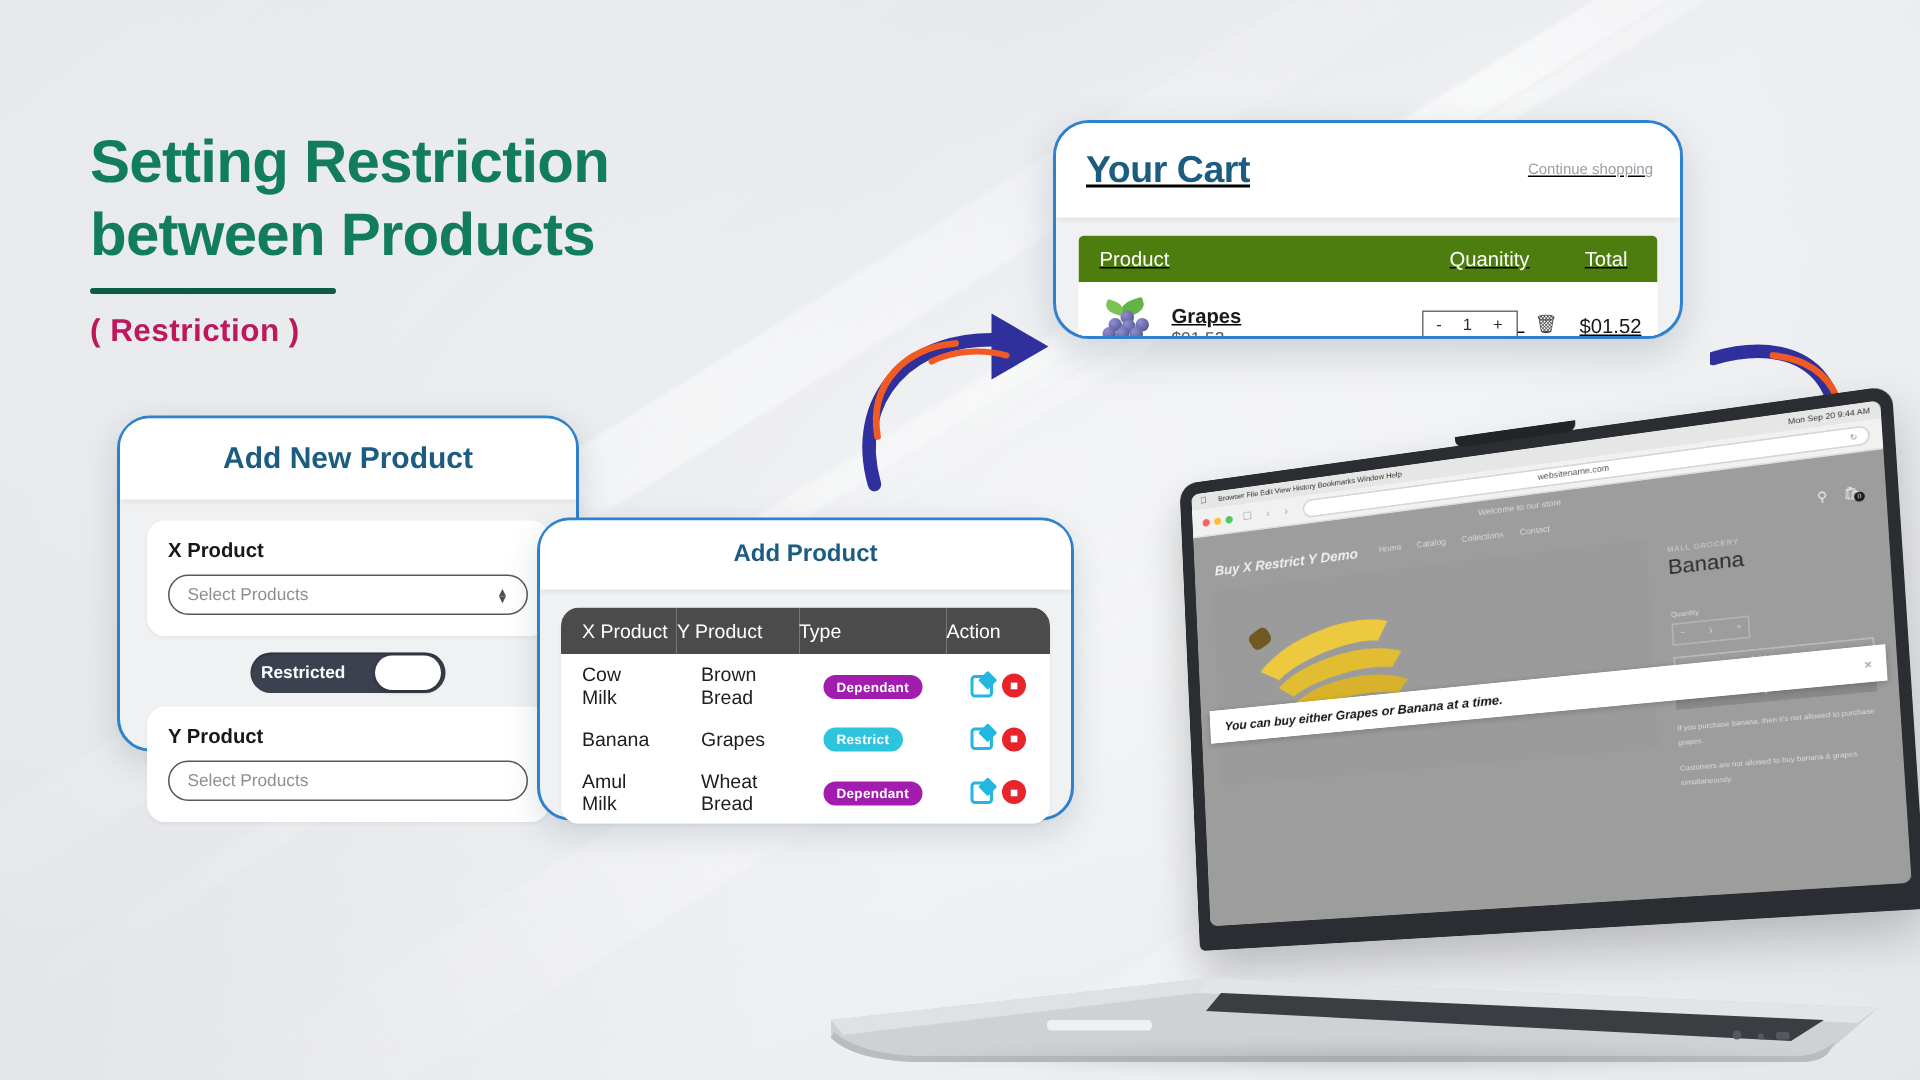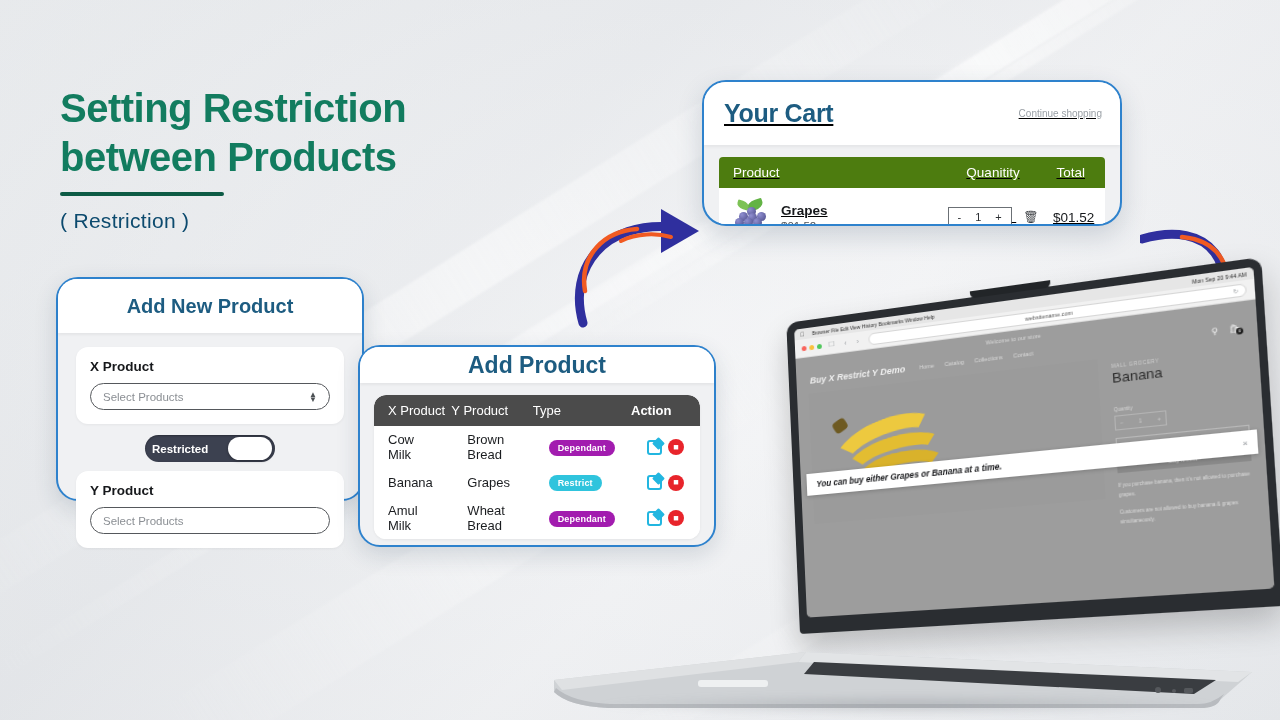--- a/index.html
+++ b/index.html
@@ -41,42 +41,42 @@
     font-weight: 800;
     line-height: 1.22;
     letter-spacing: -.5px;
   }
   #heading .rule {
     width: 164px; height: 4px; background: #0d5b45;
     margin-top: 10px; border-radius: 2px;
   }
   #heading .sub {
     margin-top: 13px;
-    font-size: 21px; color: #0c4a6e; font-weight: 400;
+    font-size: 21px; color: #be185d; font-weight: 700;
     letter-spacing: .3px;
   }
 
   
   .card-blue {
     position: absolute;
     background: #f0f1f3;
     border: 2.5px solid #2e82cd;
     border-radius: 22px;
     box-shadow: 0 8px 22px rgba(40,60,90,.16);
   }
   .card-head {
     background: #ffffff;
     border-radius: 19px 19px 0 0;
     display: flex; align-items: center; justify-content: center;
     color: #1d5c81; font-weight: 800;
     box-shadow: 0 2px 3px rgba(0,0,0,.05);
   }
 
   
-  #anp { left: 56px; top: 277px; width: 308px; height: 224px; }
+  #anp { left: 78px; top: 277px; width: 308px; height: 224px; }
   #anp .card-head { height: 54px; font-size: 20px; }
   #anp .body { padding: 14px 18px 0 18px; }
   .field-box {
     background: #fff; border-radius: 12px; padding: 12px 14px 14px 14px;
     box-shadow: 0 1px 3px rgba(0,0,0,.05);
   }
   .field-label { font-size: 13.5px; font-weight: 800; color: #16181b; margin-bottom: 9px; }
   .select {
     height: 27px; border: 1.4px solid #55585c; border-radius: 14px;
     display: flex; align-items: center; padding: 0 12px;
@@ -95,32 +95,32 @@
     color: #fff; font-size: 11.5px; font-weight: 800; flex: 1; 
     padding-left: 4px;
   }
   .toggle .knob {
     width: 44px; height: 23px; border-radius: 12px; background: #fff;
     box-shadow: 0 1px 3px rgba(0,0,0,.35);
   }
 
   
   #apd { left: 358px; top: 345px; width: 358px; height: 202px; z-index: 5; }
-  #apd .card-head { height: 36px; font-size: 23px; }
+  #apd .card-head { height: 46px; font-size: 16px; }
   #apd .tbl-wrap {
     margin: 12px 14px 0 14px; background: #fff; border-radius: 12px;
     overflow: hidden; box-shadow: 0 1px 3px rgba(0,0,0,.06);
   }
   table { width: 100%; border-collapse: collapse; }
   thead th {
     background: #4b4b4b; color: #fff; font-weight: 400;
     font-size: 13px; text-align: left; padding: 8px 0 8px 0;
   }
   thead th:first-child { padding-left: 14px; border-radius: 12px 0 0 0; }
-  thead th:last-child  { border-radius: 0 12px 0 0; font-weight: bold; }
+  thead th:last-child  { border-radius: 0 12px 0 0; }
   tbody td {
     font-size: 13px; color: #1b1d20; padding: 6px 16px; background: #fff;
   }
   tbody td:first-child { padding-left: 14px; }
   .badge {
     display: inline-block; border-radius: 11px; color: #fff;
     font-size: 9px; font-weight: 800; padding: 3px 9px; letter-spacing: .2px;
   }
   .badge.dependant { background: #a21caf; }
   .badge.restrict  { background: #2fc4dd; text-align: right; }

